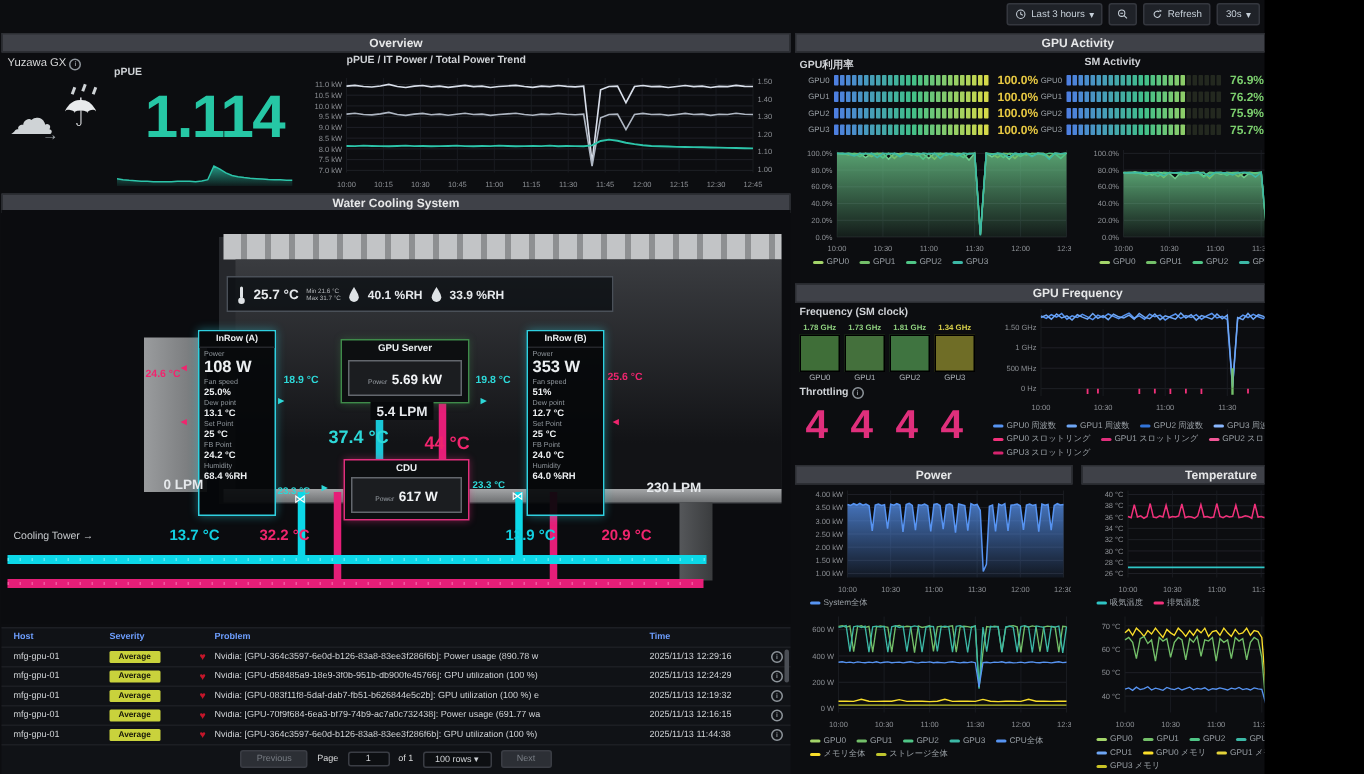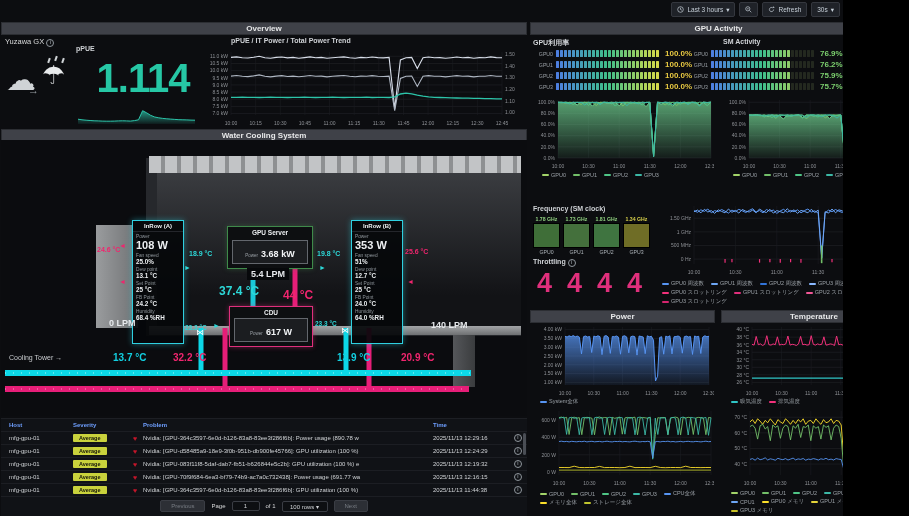--- a/index.html
+++ b/index.html
@@ -190,20 +190,39 @@
 
   <div id="water">
 
     <div class="abs" style="left:95px;top:85px;width:42px;height:103px;background:linear-gradient(90deg,#9a9c9e,#6f7173);"></div>
     <div class="abs" style="left:145px;top:18px;width:375px;height:178px;background:#26282c;"></div>
     <div class="abs" style="left:148px;top:16px;width:372px;height:17px;background:repeating-linear-gradient(90deg,#c2c4c6 0 12px,#8e9092 12px 16px);"></div>
     <div class="abs" style="left:156px;top:33px;width:364px;height:153px;background:linear-gradient(180deg,#3a3c40,#121316 80%);"></div>
     <div class="abs" style="left:148px;top:186px;width:372px;height:9px;background:linear-gradient(180deg,#a3a5a7,#6e7072);"></div>
     <div class="abs" style="left:452px;top:195px;width:22px;height:52px;background:linear-gradient(90deg,#55575a,#3a3c3e);"></div>
 
+    <div class="abs" style="left:150px;top:44px;width:244px;height:22px;background:rgba(10,14,18,.78);border:1px solid #4a5058;display:flex;align-items:center;gap:5px;padding:0 6px;">
+      <svg width="6" height="13" viewBox="0 0 6 13">
+          <rect x="2" y="1" width="2" height="8" rx="1" fill="#dfe3e6"></rect>
+          <circle cx="3" cy="10.5" r="2.2" fill="#dfe3e6"></circle>
+        </svg>
+      <span style="font-size:9px;font-weight:bold;color:#e6e9ec;">25.7 °C</span>
+      <span style="display:flex;flex-direction:column;font-size:4.2px;color:#b9bcbf;line-height:5px;">
+        <span>Min 21.6 °C</span>
+          <span>Max 31.7 °C</span>
+      </span>
+      <svg width="8" height="11" viewBox="0 0 10 13">
+          <path d="M5 0C5 0 1 6 1 8.5a4 4 0 0 0 8 0C9 6 5 0 5 0Z" fill="#dfe3e6"></path>
+        </svg>
+      <span style="font-size:8px;font-weight:bold;color:#e6e9ec;">40.1 %RH</span>
+      <svg width="8" height="11" viewBox="0 0 10 13">
+          <path d="M5 0C5 0 1 6 1 8.5a4 4 0 0 0 8 0C9 6 5 0 5 0Z" fill="#dfe3e6"></path>
+        </svg>
+      <span style="font-size:8px;font-weight:bold;color:#e6e9ec;">33.9 %RH</span>
+    </div>
 
     <svg class="abs" style="left:0;top:0;" width="526" height="276">
       <path d="M252 126 V168" stroke="#19c8d8" stroke-width="5" fill="none"></path>
       <path d="M294 126 V168" stroke="#e61e78" stroke-width="5" fill="none"></path>
       <path d="M200 188 V233" stroke="#0cd8e8" stroke-width="5" fill="none"></path>
       <path d="M224 188 V249" stroke="#e61e78" stroke-width="5" fill="none"></path>
       <path d="M345 188 V233" stroke="#0cd8e8" stroke-width="5" fill="none"></path>
       <path d="M368 188 V249" stroke="#e61e78" stroke-width="5" fill="none"></path>
       <path d="M4 233 H470" stroke="#0cd8e8" stroke-width="6" fill="none"></path>
       <path d="M4 233 H470" stroke="#aef6fa" stroke-width="2" stroke-dasharray="1 7" fill="none" opacity="0.5"></path>
@@ -267,21 +286,21 @@
           </div>
           <div class="wrow">
             <div class="wl">Humidity</div>
             <div class="wv">64.0 %RH</div>
           </div>
         </div>
     </div>
 
     <div class="srvbox" style="left:226px;top:86px;width:84px;">
       <div class="whd">GPU Server</div>
-      <div class="inner"><span class="pl">Power</span><span class="pv">3.68 kW</span></div>
+      <div class="inner"><span class="pl">Power</span><span class="pv">5.69 kW</span></div>
     </div>
     <div class="abs wflow" style="left:246px;top:128px;background:#07090b;padding:1px 4px;">5.4 LPM</div>
     <div class="srvbox" style="left:228px;top:166px;width:82px;border-color:#e02f7c;box-shadow:0 0 5px rgba(224,47,124,.45);">
       <div class="whd">CDU</div>
       <div class="inner" style="margin-top:0;"><span class="pl">Power</span><span class="pv">617 W</span></div>
     </div>
 
     <span class="wtempbig tteal" style="left:218px;top:144px;">37.4 °C</span>
     <span class="wtempbig tpink" style="left:282px;top:148px;">44 °C</span>
     <span class="wtemp tpink" style="left:96px;top:106px;">24.6 °C</span>
@@ -290,21 +309,21 @@
     <span class="wtemp tpink" style="left:404px;top:108px;">25.6 °C</span>
     <span class="wtemp tteal" style="left:184px;top:184px;font-size:6.5px;">23.3 °C</span>
     <span class="wtemp tteal" style="left:314px;top:180px;font-size:6.5px;">23.3 °C</span>
     <span class="arr tpink" style="left:118px;top:102px;">◄</span>
     <span class="arr tteal" style="left:183px;top:124px;">►</span>
     <span class="arr tpink" style="left:118px;top:138px;">◄</span>
     <span class="arr tteal" style="left:318px;top:124px;">►</span>
     <span class="arr tpink" style="left:406px;top:138px;">◄</span>
     <span class="arr tteal" style="left:212px;top:182px;">►</span>
     <span class="wflow" style="left:108px;top:178px;">0 LPM</span>
-    <span class="wflow" style="left:430px;top:180px;">140 LPM</span>
+    <span class="wflow" style="left:430px;top:180px;">230 LPM</span>
     <span class="abs" style="left:8px;top:214px;font-size:7px;color:#c8cbce;">Cooling Tower →</span>
     <span class="abs tcyan" style="left:112px;top:212px;font-size:10px;font-weight:bold;">13.7 °C</span>
     <span class="abs tpink" style="left:172px;top:212px;font-size:10px;font-weight:bold;">32.2 °C</span>
     <span class="abs tcyan" style="left:336px;top:212px;font-size:10px;font-weight:bold;">13.9 °C</span>
     <span class="abs tpink" style="left:400px;top:212px;font-size:10px;font-weight:bold;">20.9 °C</span>
   </div>
 
   <div id="alerts">
     <div class="trow th">
       <span class="c-host">Host</span>
@@ -739,20 +758,21 @@
       <span class="it">
         <span class="dash" style="background: rgb(79, 197, 134);"></span>
         <span>GPU2</span>
       </span>
       <span class="it">
         <span class="dash" style="background: rgb(60, 184, 166);"></span>
         <span>GPU3</span>
       </span>
     </div>
 
+  <div class="row-hdr" style="left:530px;top:189px;width:375px;">GPU Frequency</div>
   <div class="abs ptitle" style="left:533px;top:205px;">Frequency (SM clock)</div>
   <div id="tiles">
       <div class="tile" style="left: 533px; top: 216px;">
         <div class="tv" style="color: rgb(143, 208, 127);">1.78 GHz</div>
         <div class="tb2" style="background: rgb(63, 110, 56);"></div>
         <div class="tl">GPU0</div>
       </div>
       <div class="tile" style="left: 563px; top: 216px;">
         <div class="tv" style="color: rgb(143, 208, 127);">1.73 GHz</div>
         <div class="tb2" style="background: rgb(68, 112, 60);"></div>

